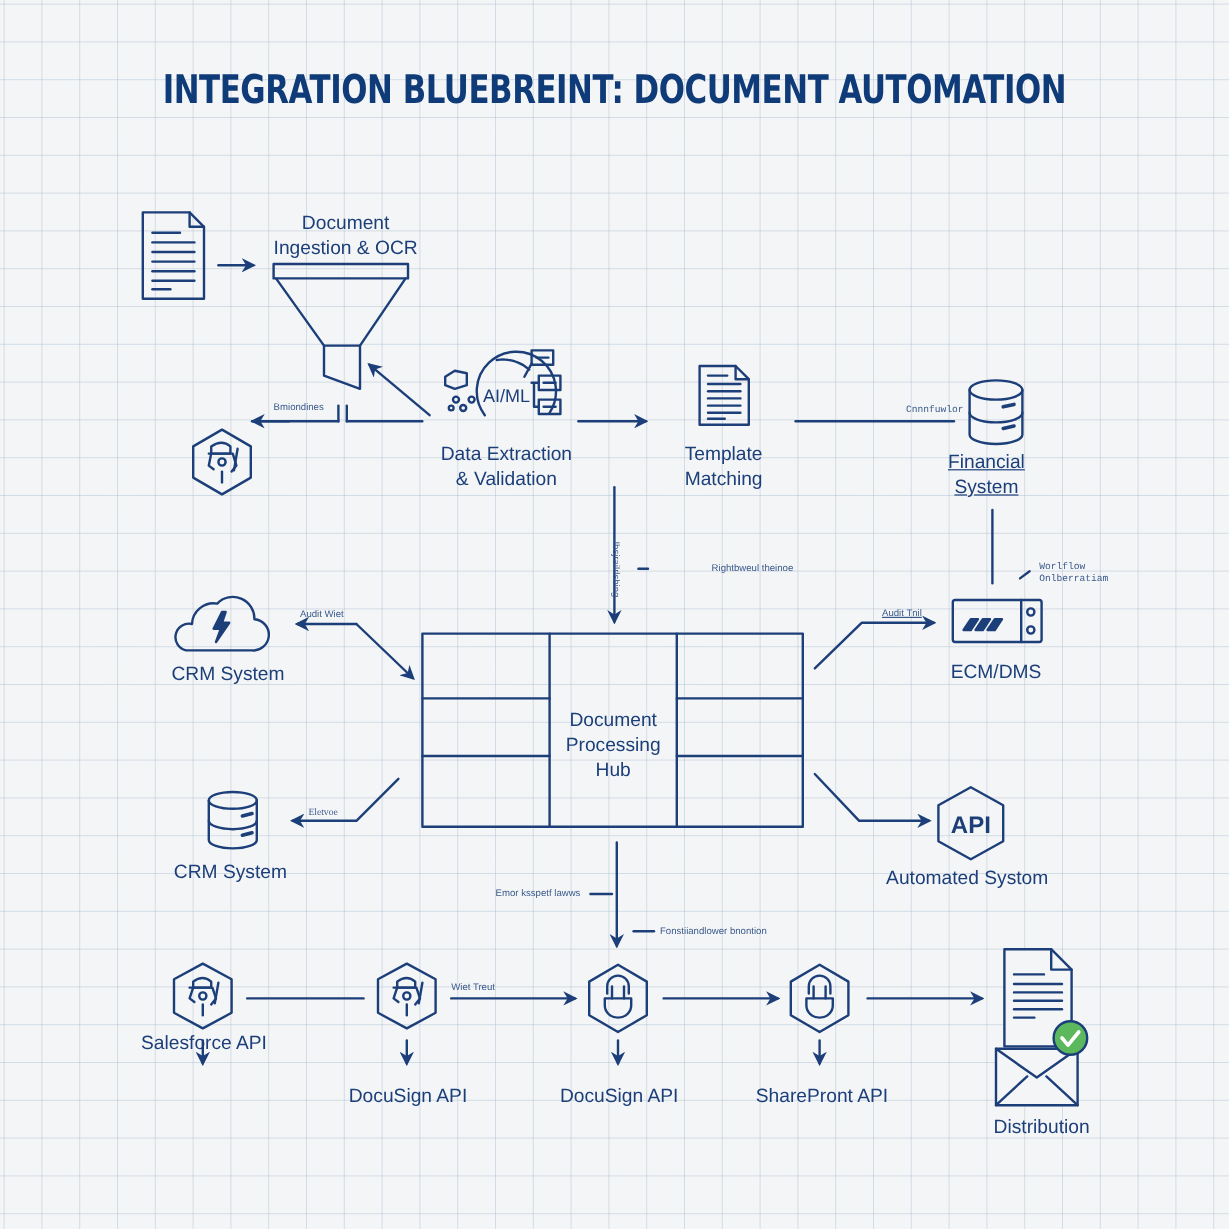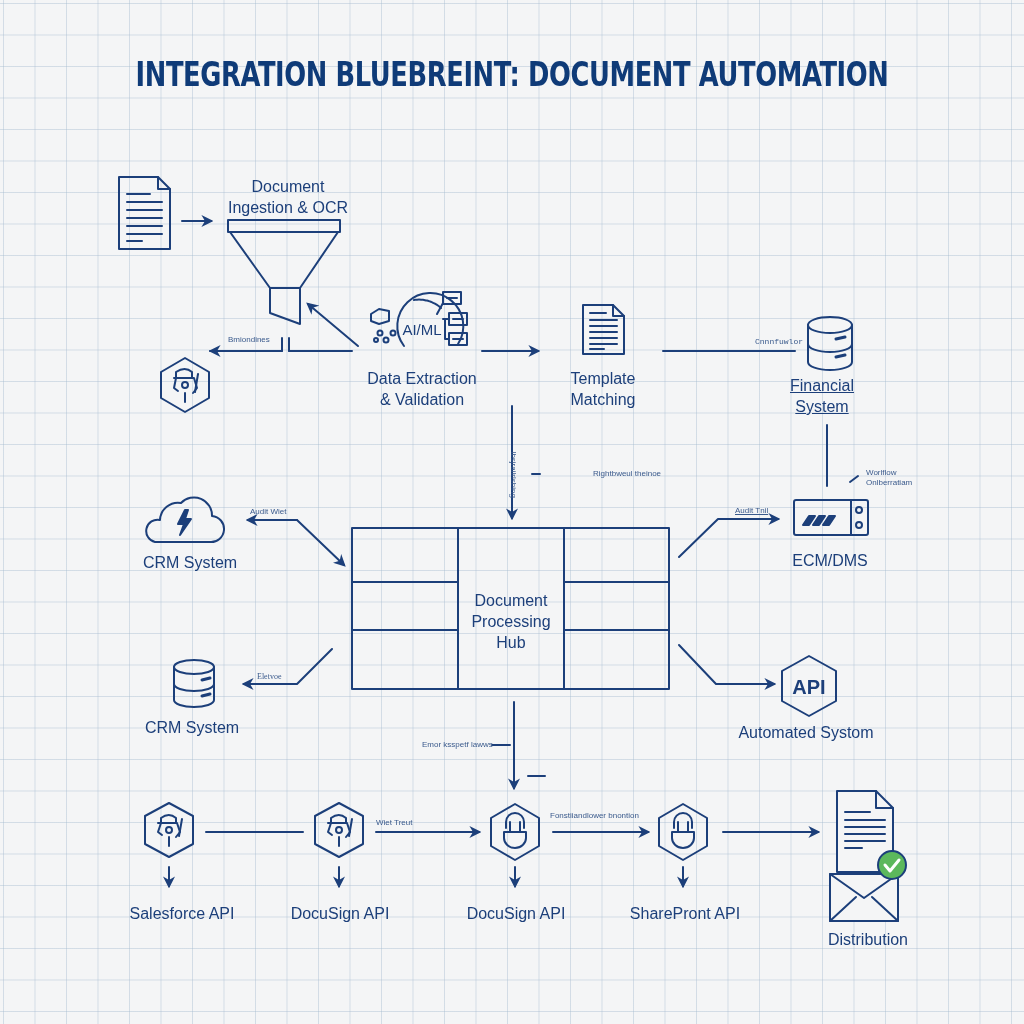--- a/index.html
+++ b/index.html
@@ -241,32 +241,32 @@
 </div>
 <div class="lbl" style="left:125px;top:552px;width:130px;">CRM System</div>
 <div class="lbl" style="left:770px;top:550px;width:120px;">ECM/DMS</div>
 <div class="hubtext" style="left:458px;top:590px;width:106px;">
   <div>Document</div>
   <div>Processing</div>
   <div>Hub</div>
 </div>
 <div class="lbl" style="left:127px;top:717px;width:130px;">CRM System</div>
 <div class="lbl" style="left:726px;top:722px;width:160px;">Automated Systom</div>
-<div class="lbl" style="left:100px;top:903px;width:140px;margin-left:12px;">Salesforce API</div>
+<div class="lbl" style="left:100px;top:859px;width:140px;">Salesforce API</div>
 <div class="lbl" style="left:270px;top:903px;width:140px;">DocuSign API</div>
 <div class="lbl" style="left:446px;top:903px;width:140px;">DocuSign API</div>
 <div class="lbl" style="left:615px;top:903px;width:140px;">SharePront API</div>
 <div class="lbl" style="left:808px;top:929px;width:120px;">Distribution</div>
 
 <div class="small" style="left:180px;top:335px;margin-left:48px;">Bmiondines</div>
 <div class="small" style="left:755px;top:337px;font-family:Liberation Mono, monospace;">Cnnnfuwlor</div>
 <div class="small" style="left:490px;top:470px;transform:rotate(90deg);transform-origin:center;">Ibsjrailrlsbing</div>
 <div class="small" style="left:549px;top:469px;margin-left:44px;">Rightbweul theinoe</div>
-<div class="small" style="left:866px;top:468px;line-height:10px;">
+<div class="small" style="left:866px;top:468px;line-height:10px;font-family:Liberation Mono, monospace;">
   <div>Worlflow</div>
   <div>Onlberratiam</div>
 </div>
 <div class="small" style="left:250px;top:507px;">Audit Wiet</div>
 <div class="small" style="left:735px;top:506px;text-decoration:underline;">Audit Tnil</div>
 <div class="small" style="left:257px;top:672px;font-family:Liberation Serif, serif;">Eletvoe</div>
-<div class="small" style="left:398px;top:740px;padding-left:24px;">Emor ksspetf lawws</div>
-<div class="small" style="left:550px;top:771px;margin-top:40px;">Fonstiiandlower bnontion</div>
+<div class="small" style="left:413px;top:740px;">Emor ksspetf lawws</div>
+<div class="small" style="left:550px;top:771px;">Fonstiiandlower bnontion</div>
 <div class="small" style="left:376px;top:818px;text-align:right;">Wiet Treut</div>
 
 </body></html>

